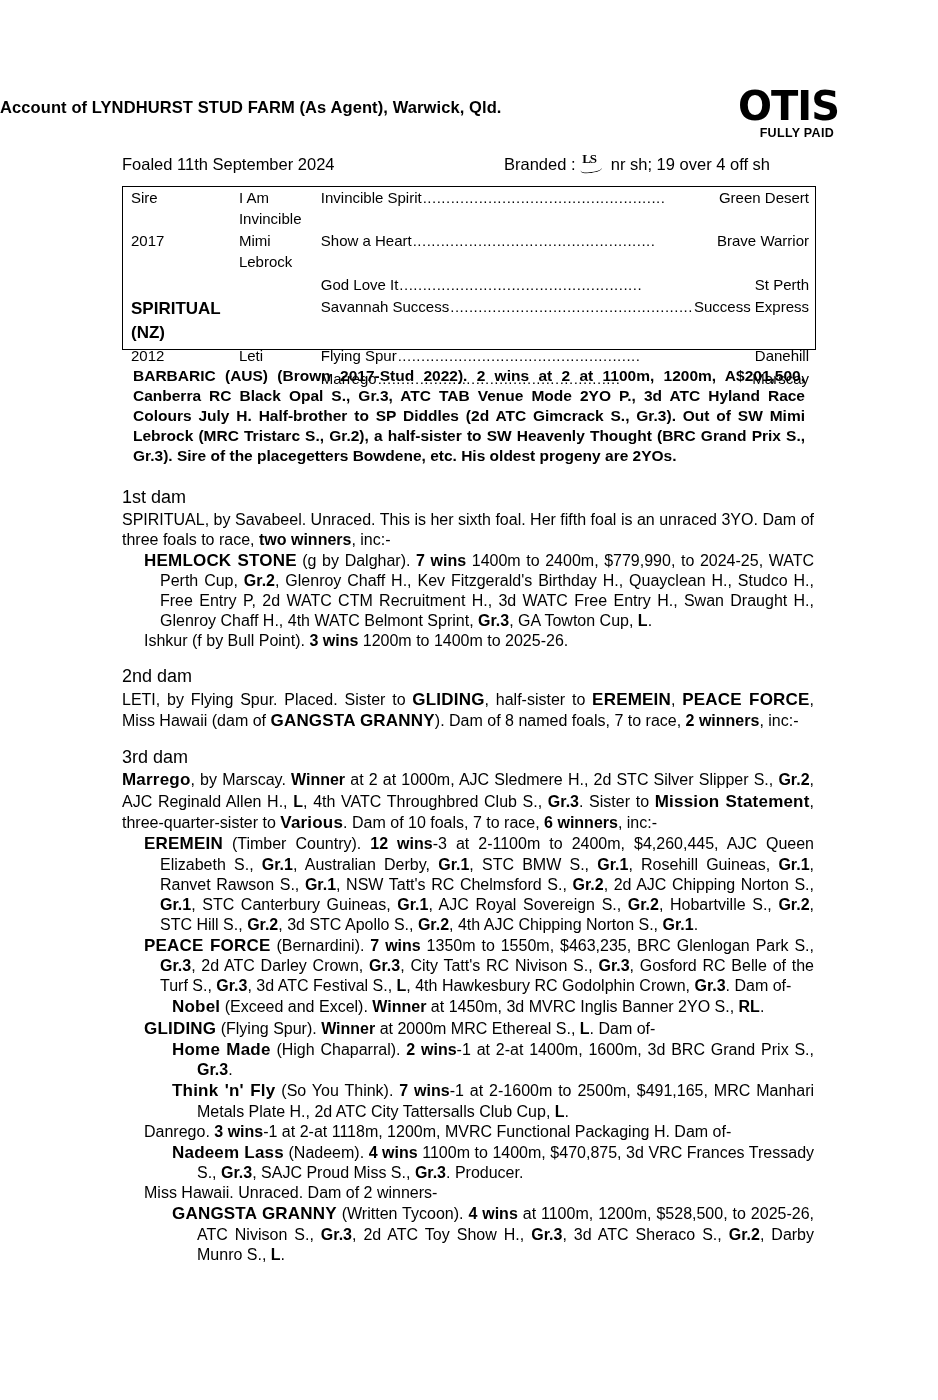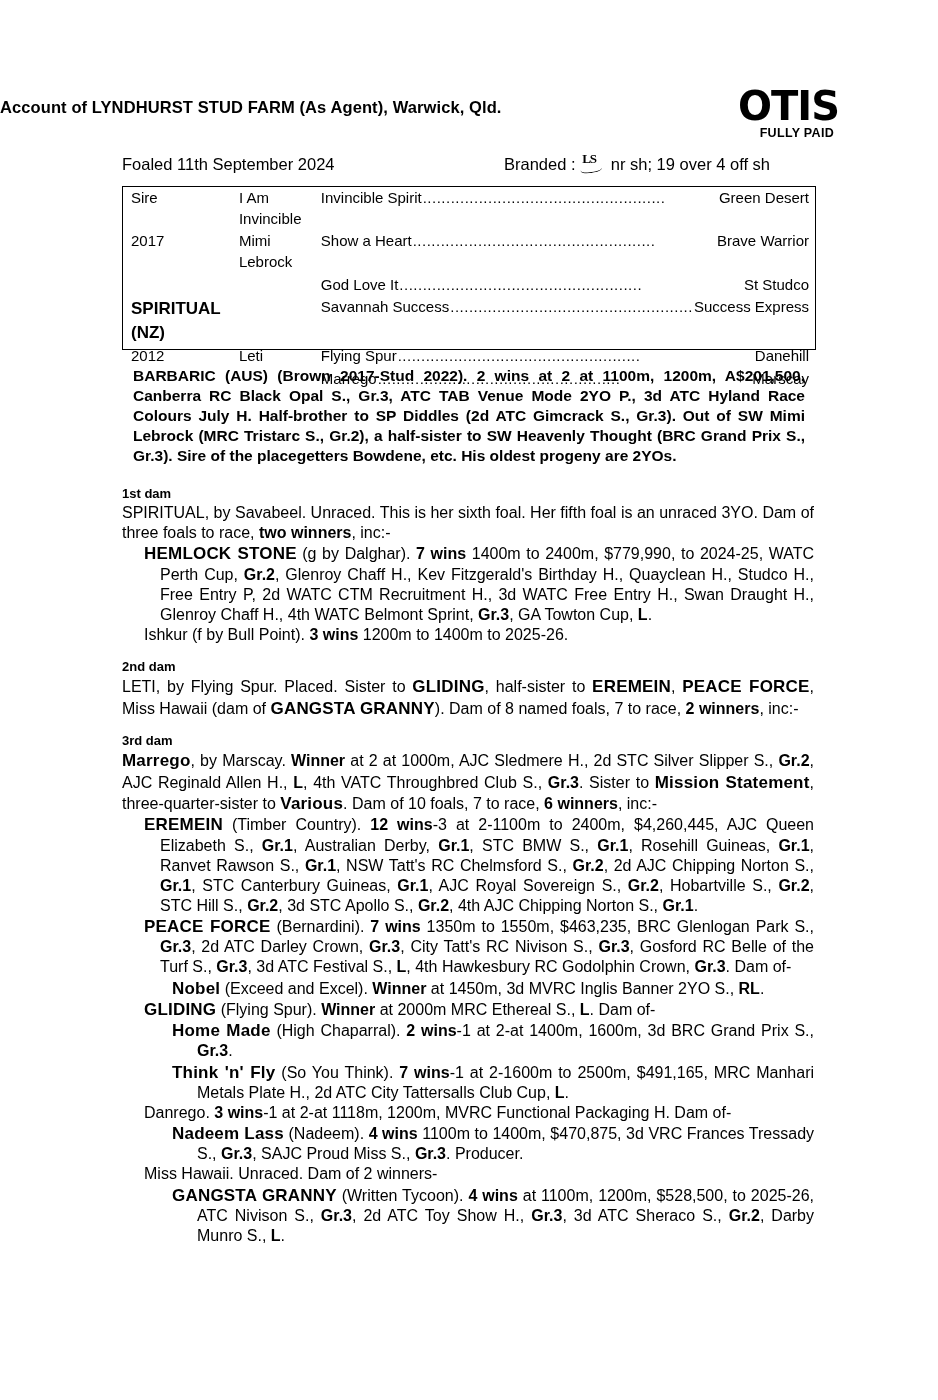--- a/index.html
+++ b/index.html
@@ -191,22 +191,22 @@
   
   .body {
     position: absolute;
     left: 122px;
     width: 692px;
     top: 486px;
     font-size: 16px;
     line-height: 1.255;
   }
   .damhead {
-    font-weight: bold;
-    font-size: 13px;
+    font-weight: normal;
+    font-size: 18px;
     margin-top: 14px;
     margin-bottom: 1px;
   }
   .damhead.first { margin-top: 0; }
   .p0 {
     text-align: justify;
     text-indent: 0;
     padding-left: 0;
     margin: 0;
   }
@@ -281,21 +281,21 @@
           </div>
         </td>
       </tr>
       <tr>
         <td class="c1"></td>
         <td class="c2"></td>
         <td class="c3">
           <div class="gp">
             <span>God Love It</span>
             <span class="leader">....................................................</span>
-            <span>St Studco</span>
+            <span>St Perth</span>
           </div>
         </td>
       </tr>
       <tr>
         <td class="c1 nm">SPIRITUAL (NZ)</td>
         <td class="c2"></td>
         <td class="c3">
           <div class="gp">
             <span>Savannah Success</span>
             <span class="leader">....................................................</span>

